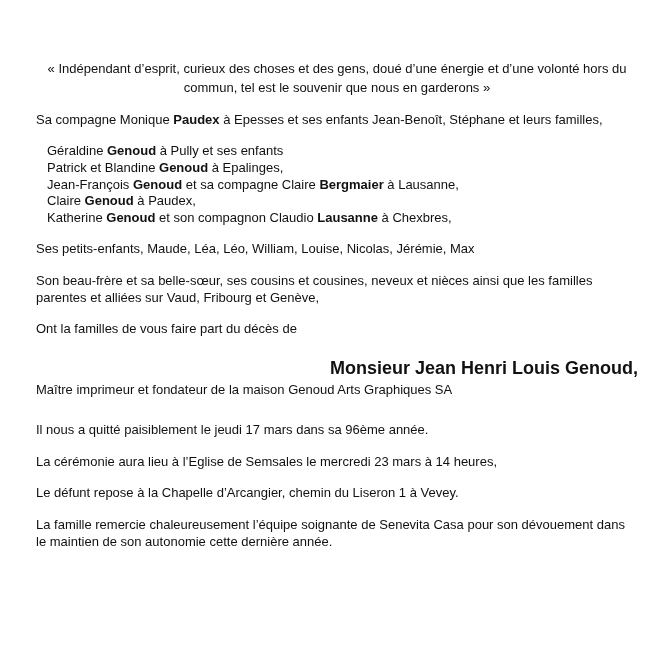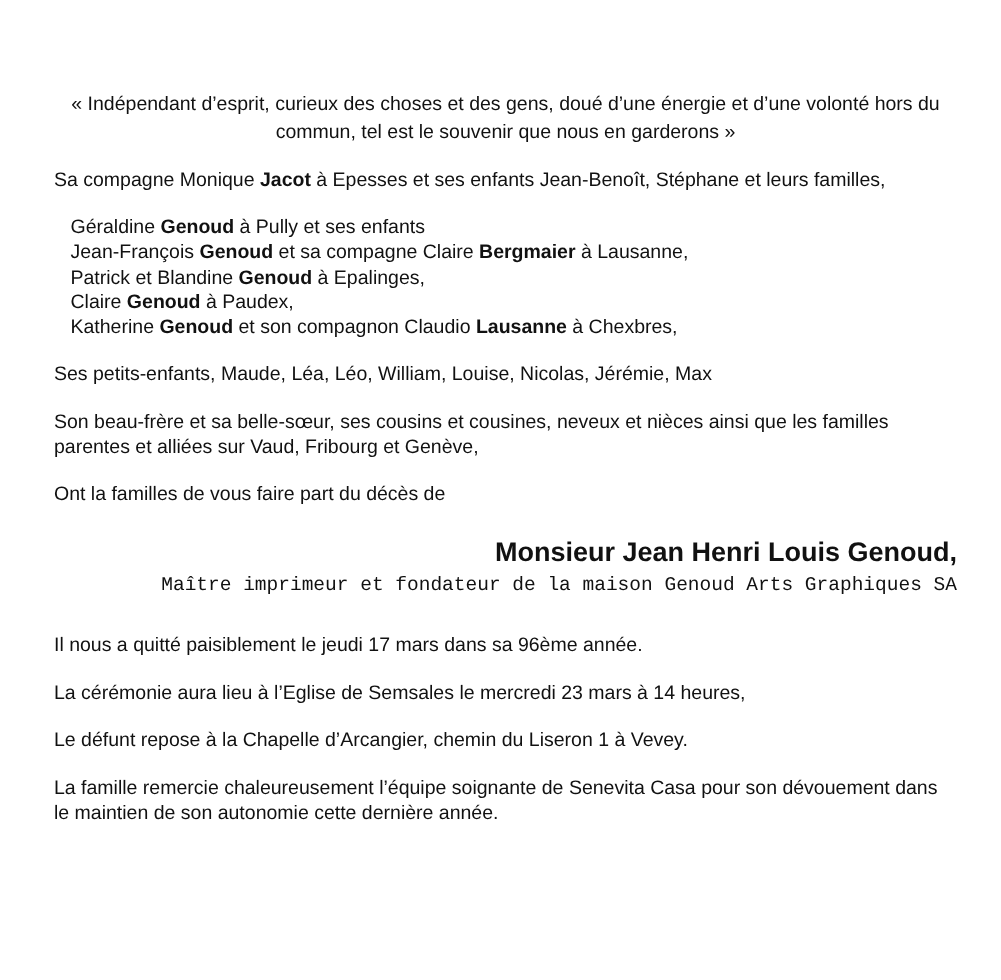--- a/index.html
+++ b/index.html
@@ -34,38 +34,37 @@
   .line { display: block; margin-left: 11px; }
   b { font-weight: bold; }
   .deceased-name {
     text-align: right;
     font-weight: bold;
     font-size: 18px;
     line-height: 1.2;
     margin: 20px 0 2px 0;
   }
   .deceased-title {
-    text-align: right;
+    text-align: left;
     margin: 0 0 24px 0;
-    font-family: Liberation Mono, monospace;
   }
 </style>
 </head>
 <body>
 
 <div class="page">
 
   <p class="quote">« Indépendant d’esprit, curieux des choses et des gens, doué d’une énergie et d’une volonté hors du commun, tel est le souvenir que nous en garderons »</p>
 
-  <p class="para"><span>Sa compagne Monique </span><b>Jacot</b><span> à Epesses et ses enfants Jean-Benoît, Stéphane et leurs familles,</span></p>
+  <p class="para"><span>Sa compagne Monique </span><b>Paudex</b><span> à Epesses et ses enfants Jean-Benoît, Stéphane et leurs familles,</span></p>
 
   <div class="para">
     <span class="line"><span>Géraldine </span><b>Genoud</b><span></span><b></b><span> à Pully et ses enfants</span></span>
+    <span class="line"><span>Patrick et Blandine </span><b>Genoud</b><span></span><b></b><span> à Epalinges,</span></span>
     <span class="line"><span>Jean-François </span><b>Genoud</b><span> et sa compagne Claire </span><b>Bergmaier</b><span> à Lausanne,</span></span>
-    <span class="line"><span>Patrick et Blandine </span><b>Genoud</b><span></span><b></b><span> à Epalinges,</span></span>
     <span class="line"><span>Claire </span><b>Genoud</b><span></span><b></b><span> à Paudex,</span></span>
     <span class="line"><span>Katherine </span><b>Genoud</b><span> et son compagnon Claudio </span><b>Lausanne</b><span> à Chexbres,</span></span>
   </div>
 
   <p class="para">Ses petits-enfants, Maude, Léa, Léo, William, Louise, Nicolas, Jérémie, Max</p>
 
 
   <p class="para">Son beau-frère et sa belle-sœur, ses cousins et cousines, neveux et nièces ainsi que les familles parentes et alliées sur Vaud, Fribourg et Genève,</p>
 
   <p class="para">Ont la familles de vous faire part du décès de</p>

